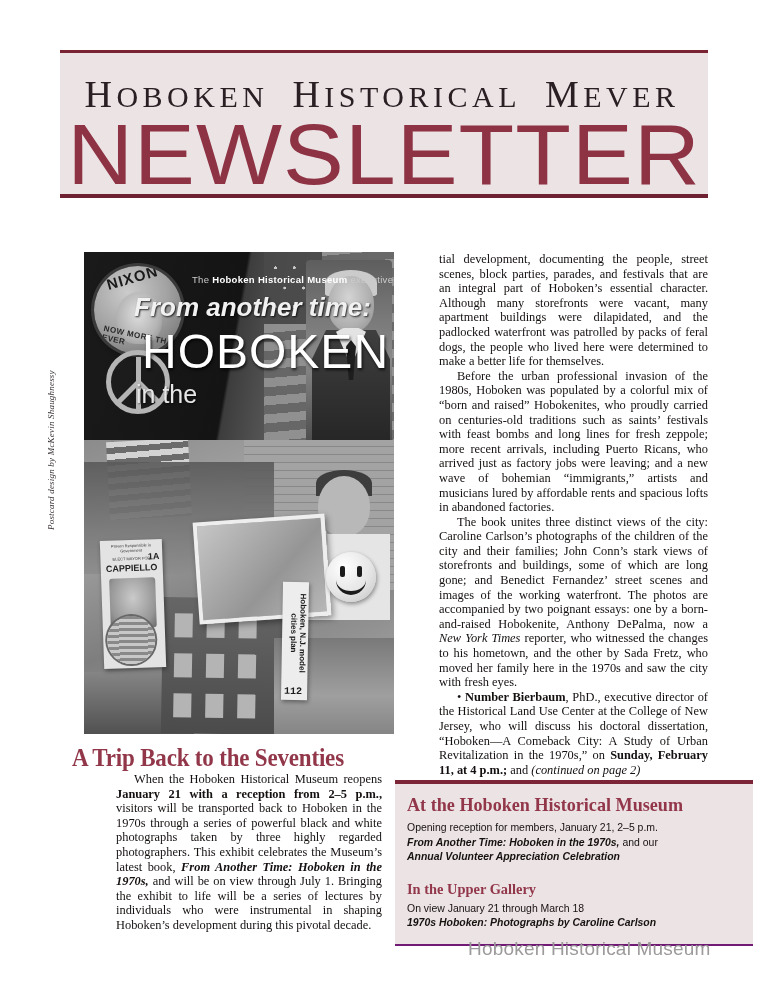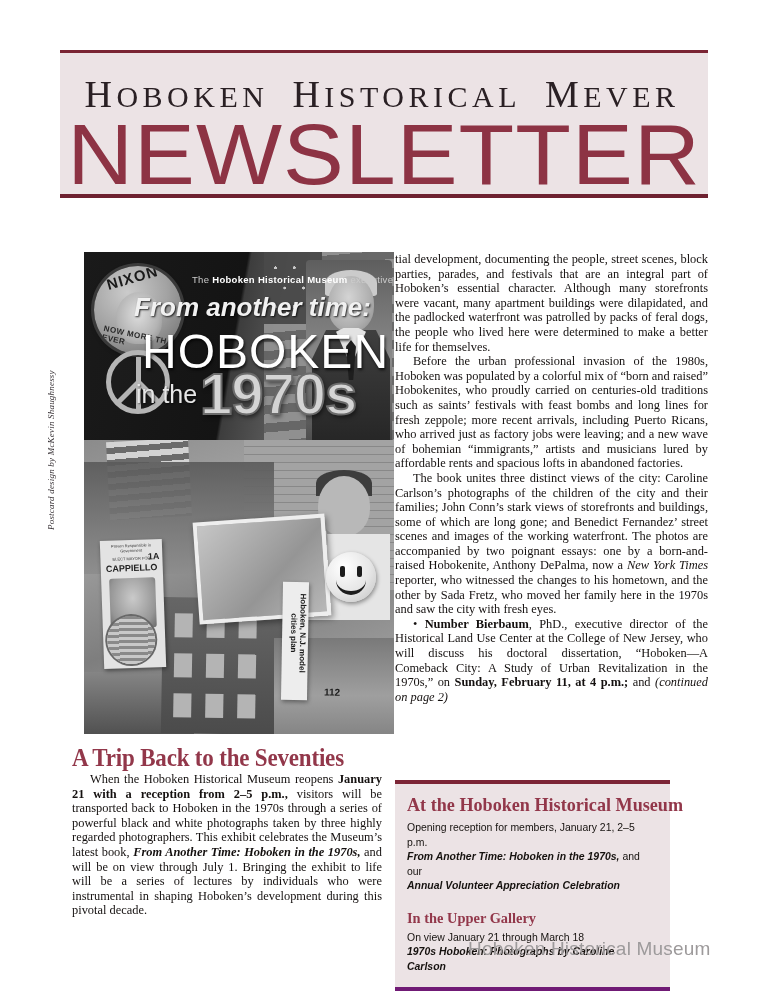--- a/index.html
+++ b/index.html
@@ -423,21 +423,21 @@
     box-shadow: 1px 2px 4px rgba(0,0,0,.4);
   }
   .c-newsclip .vt {
     position:absolute; left:-34px; top:42px; width:100px;
     transform: rotate(90deg);
     font-family:"Liberation Sans",sans-serif; font-weight:bold; font-size:8px; color:#1e1b19;
     text-align:center;
   }
   .c-newsclip .pg {
     position:absolute; left:3px; bottom:3px;
-    font-family:Liberation Sans, sans-serif; font-weight:bold; font-size:10px; color:#1e1b19;margin-left:40px;
+    font-family:Liberation Mono, monospace; font-weight:bold; font-size:10px; color:#1e1b19;
   }
   .c-crowd {
     position:absolute; right:0; bottom:0; width:120px; height:96px;
     background: linear-gradient(180deg,#7e7874 0%, #a49e99 60%, #8a8480 100%);
   }
   .c-rubble {
     position:absolute; left:0; bottom:0; width:110px; height:62px;
     background: linear-gradient(180deg,#8a8480 0%, #56504c 100%);
   }
 
@@ -454,36 +454,37 @@
     white-space: nowrap;
   }
   .body-text {
     font-family: "Liberation Serif", serif;
     font-size: 12.4px;
     line-height: 14.6px;
     text-align: justify;
     color: #14100f;
     margin: 0;
     hyphens: auto;
+    padding-left: 44px;
   }
   .body-text + .body-text { text-indent: 18px; }
   .first-para { text-indent: 18px; }
   .body-text b { font-weight: bold; }
   .body-text i { font-style: italic; }
   .body-text .bi { font-weight: bold; font-style: italic; }
 
   
   .eventbox {
     position: absolute;
     left: 335px;
     top: 528px;
-    width: 275px;
+    width: 358px;
     background: #ece3e5;
     border-top: 4px solid #7c2536;
-    border-bottom: 4px solid #701a75;
+    border-bottom: 2px solid #701a75;
     box-sizing: border-box;
     padding: 8px 12px 14px 12px;
   }
   .eventbox h2 {
     font-family: "Liberation Serif", serif;
     font-weight: bold;
     font-size: 19.5px;
     color: #92374a;
     margin: 2px 0 4px 0;
     transform: scaleX(0.93);
@@ -564,21 +565,20 @@
         <div class="peace">
           <div class="peace-leg2"></div>
         </div>
 
         <div class="poster-presents">
           <span>The </span><b>Hoboken Historical Museum</b><span> executive</span>
         </div>
         <div class="poster-line1">From another time:</div>
         <div class="poster-line2">HOBOKEN</div>
         <div class="poster-line3">in the</div>
-        <div class="poster-line4">1970s</div>
       </div>
 
       <div class="poster-collage">
         <div class="c-brickwall"></div>
         <div class="c-flag2"></div>
         <div class="c-group"></div>
 
         <div class="c-man-right">
           <div class="hair"></div>
           <div class="h"></div>

